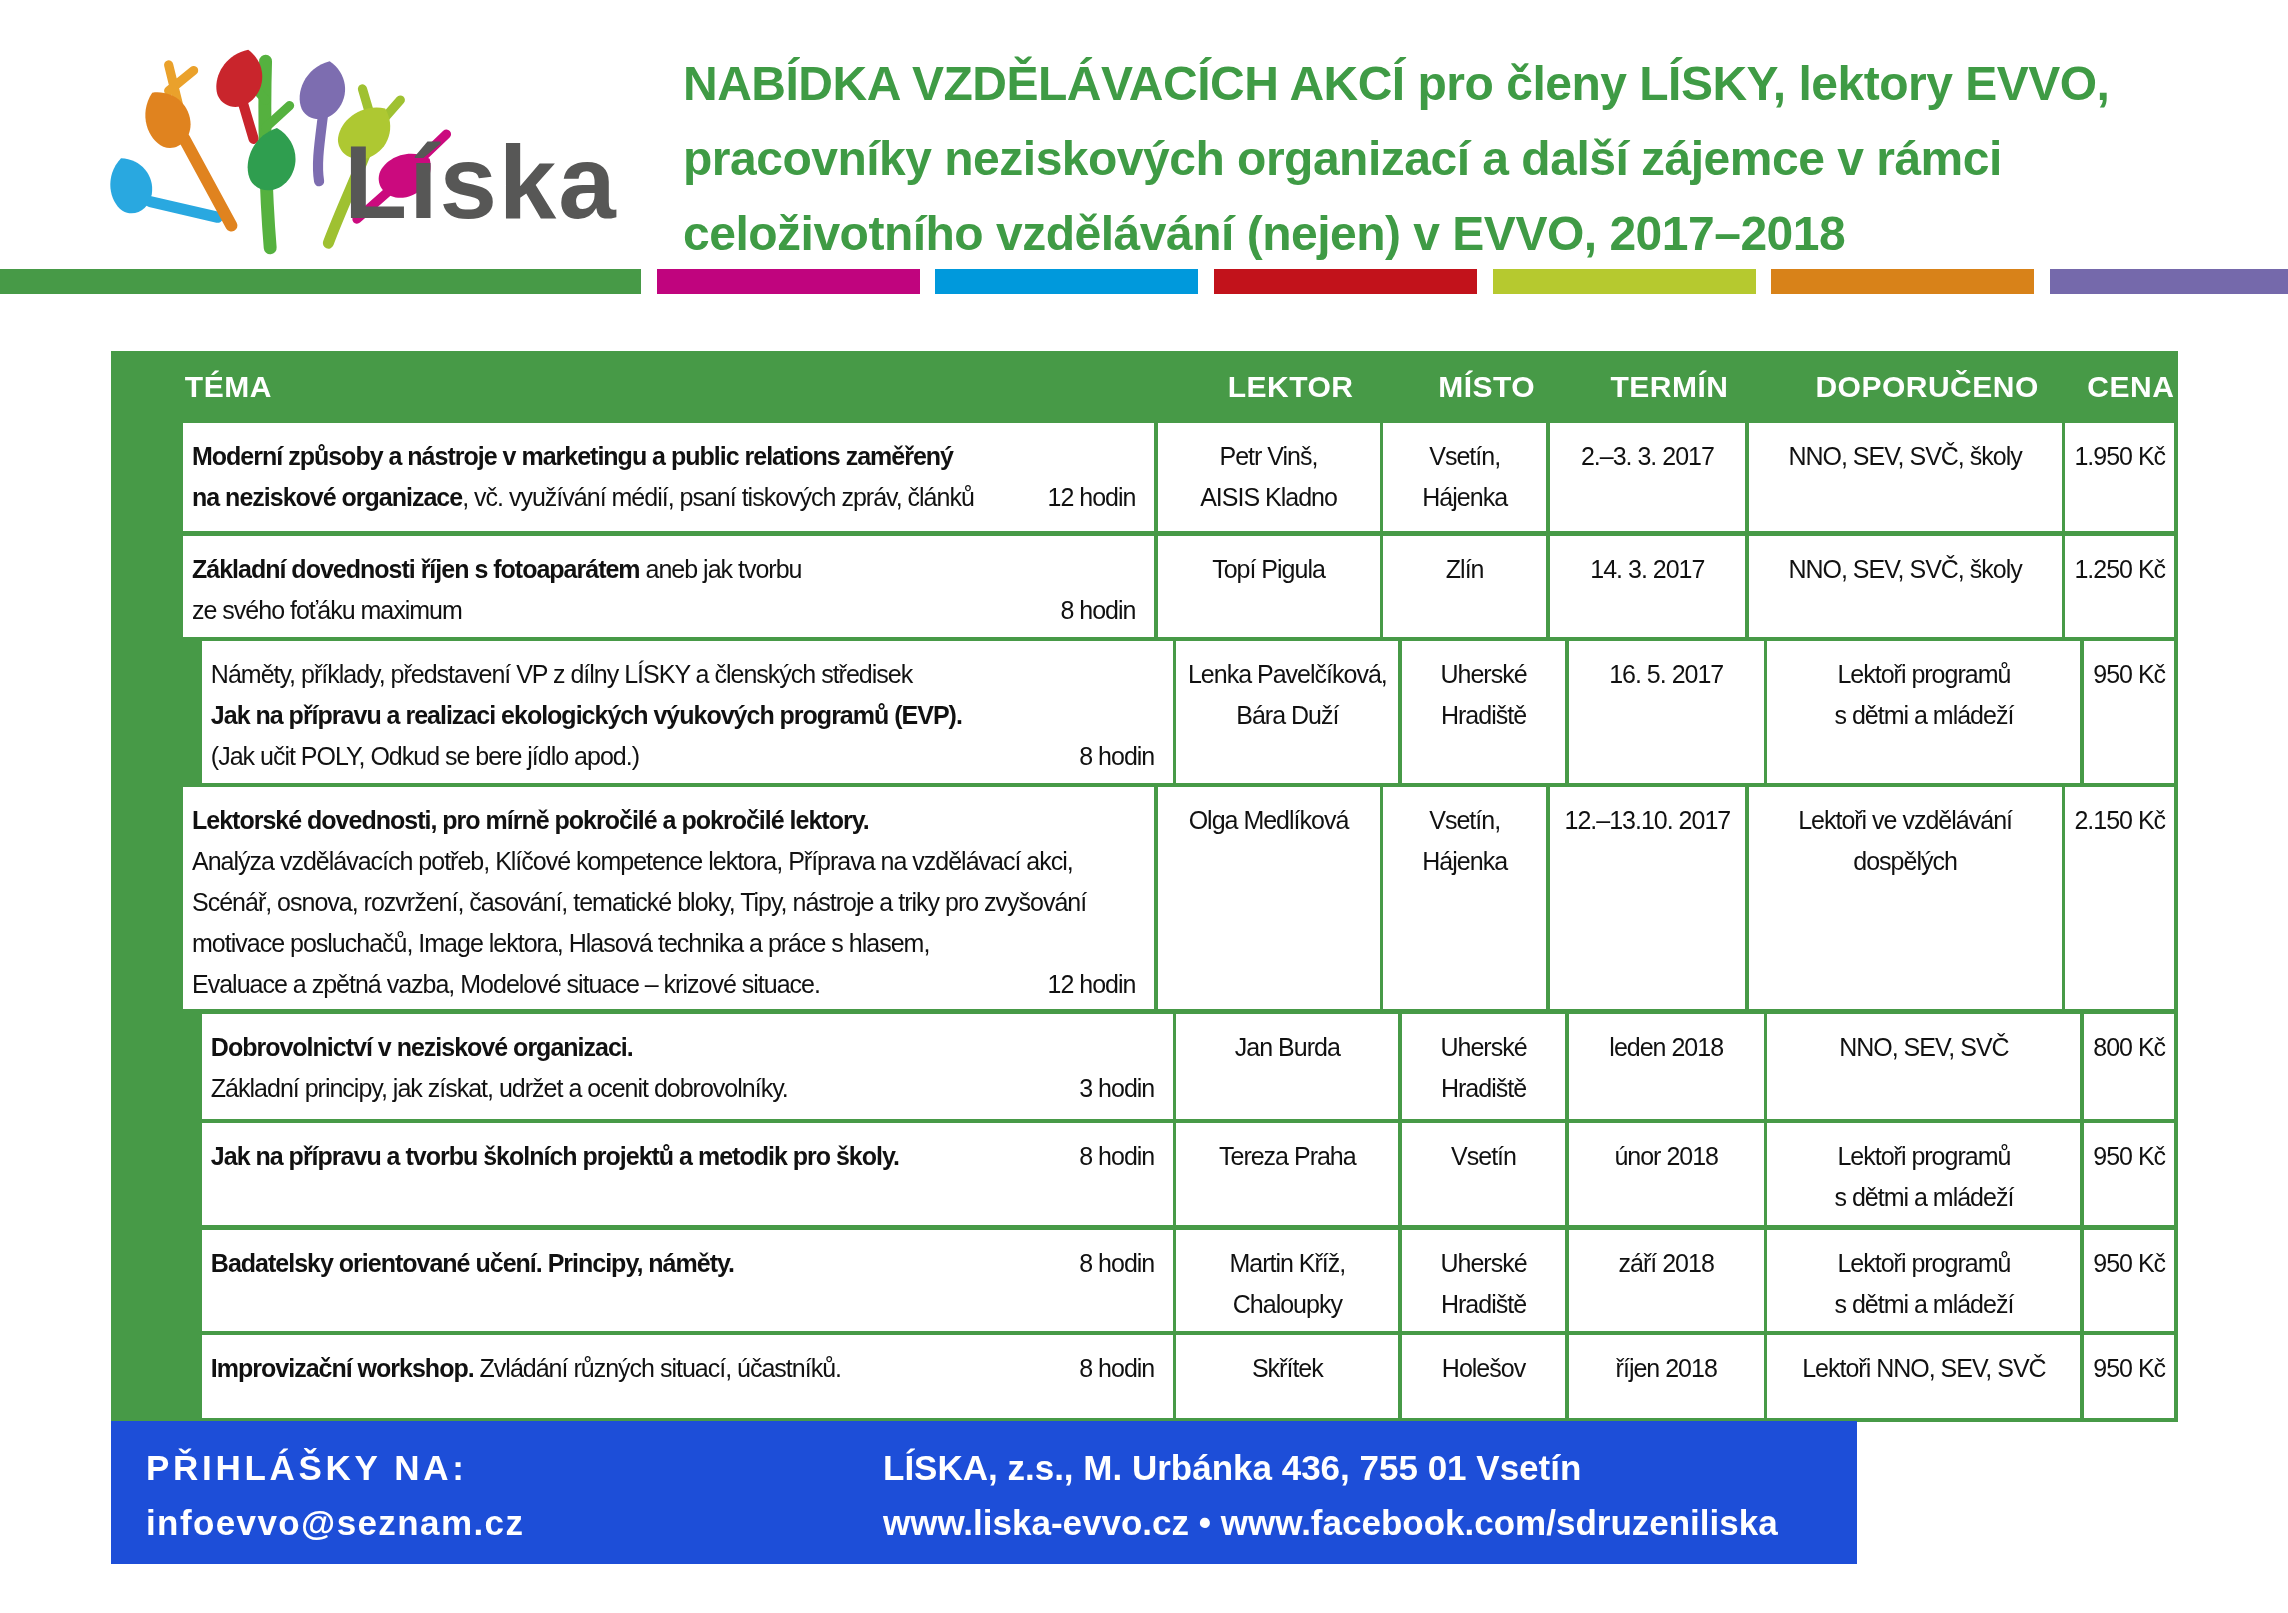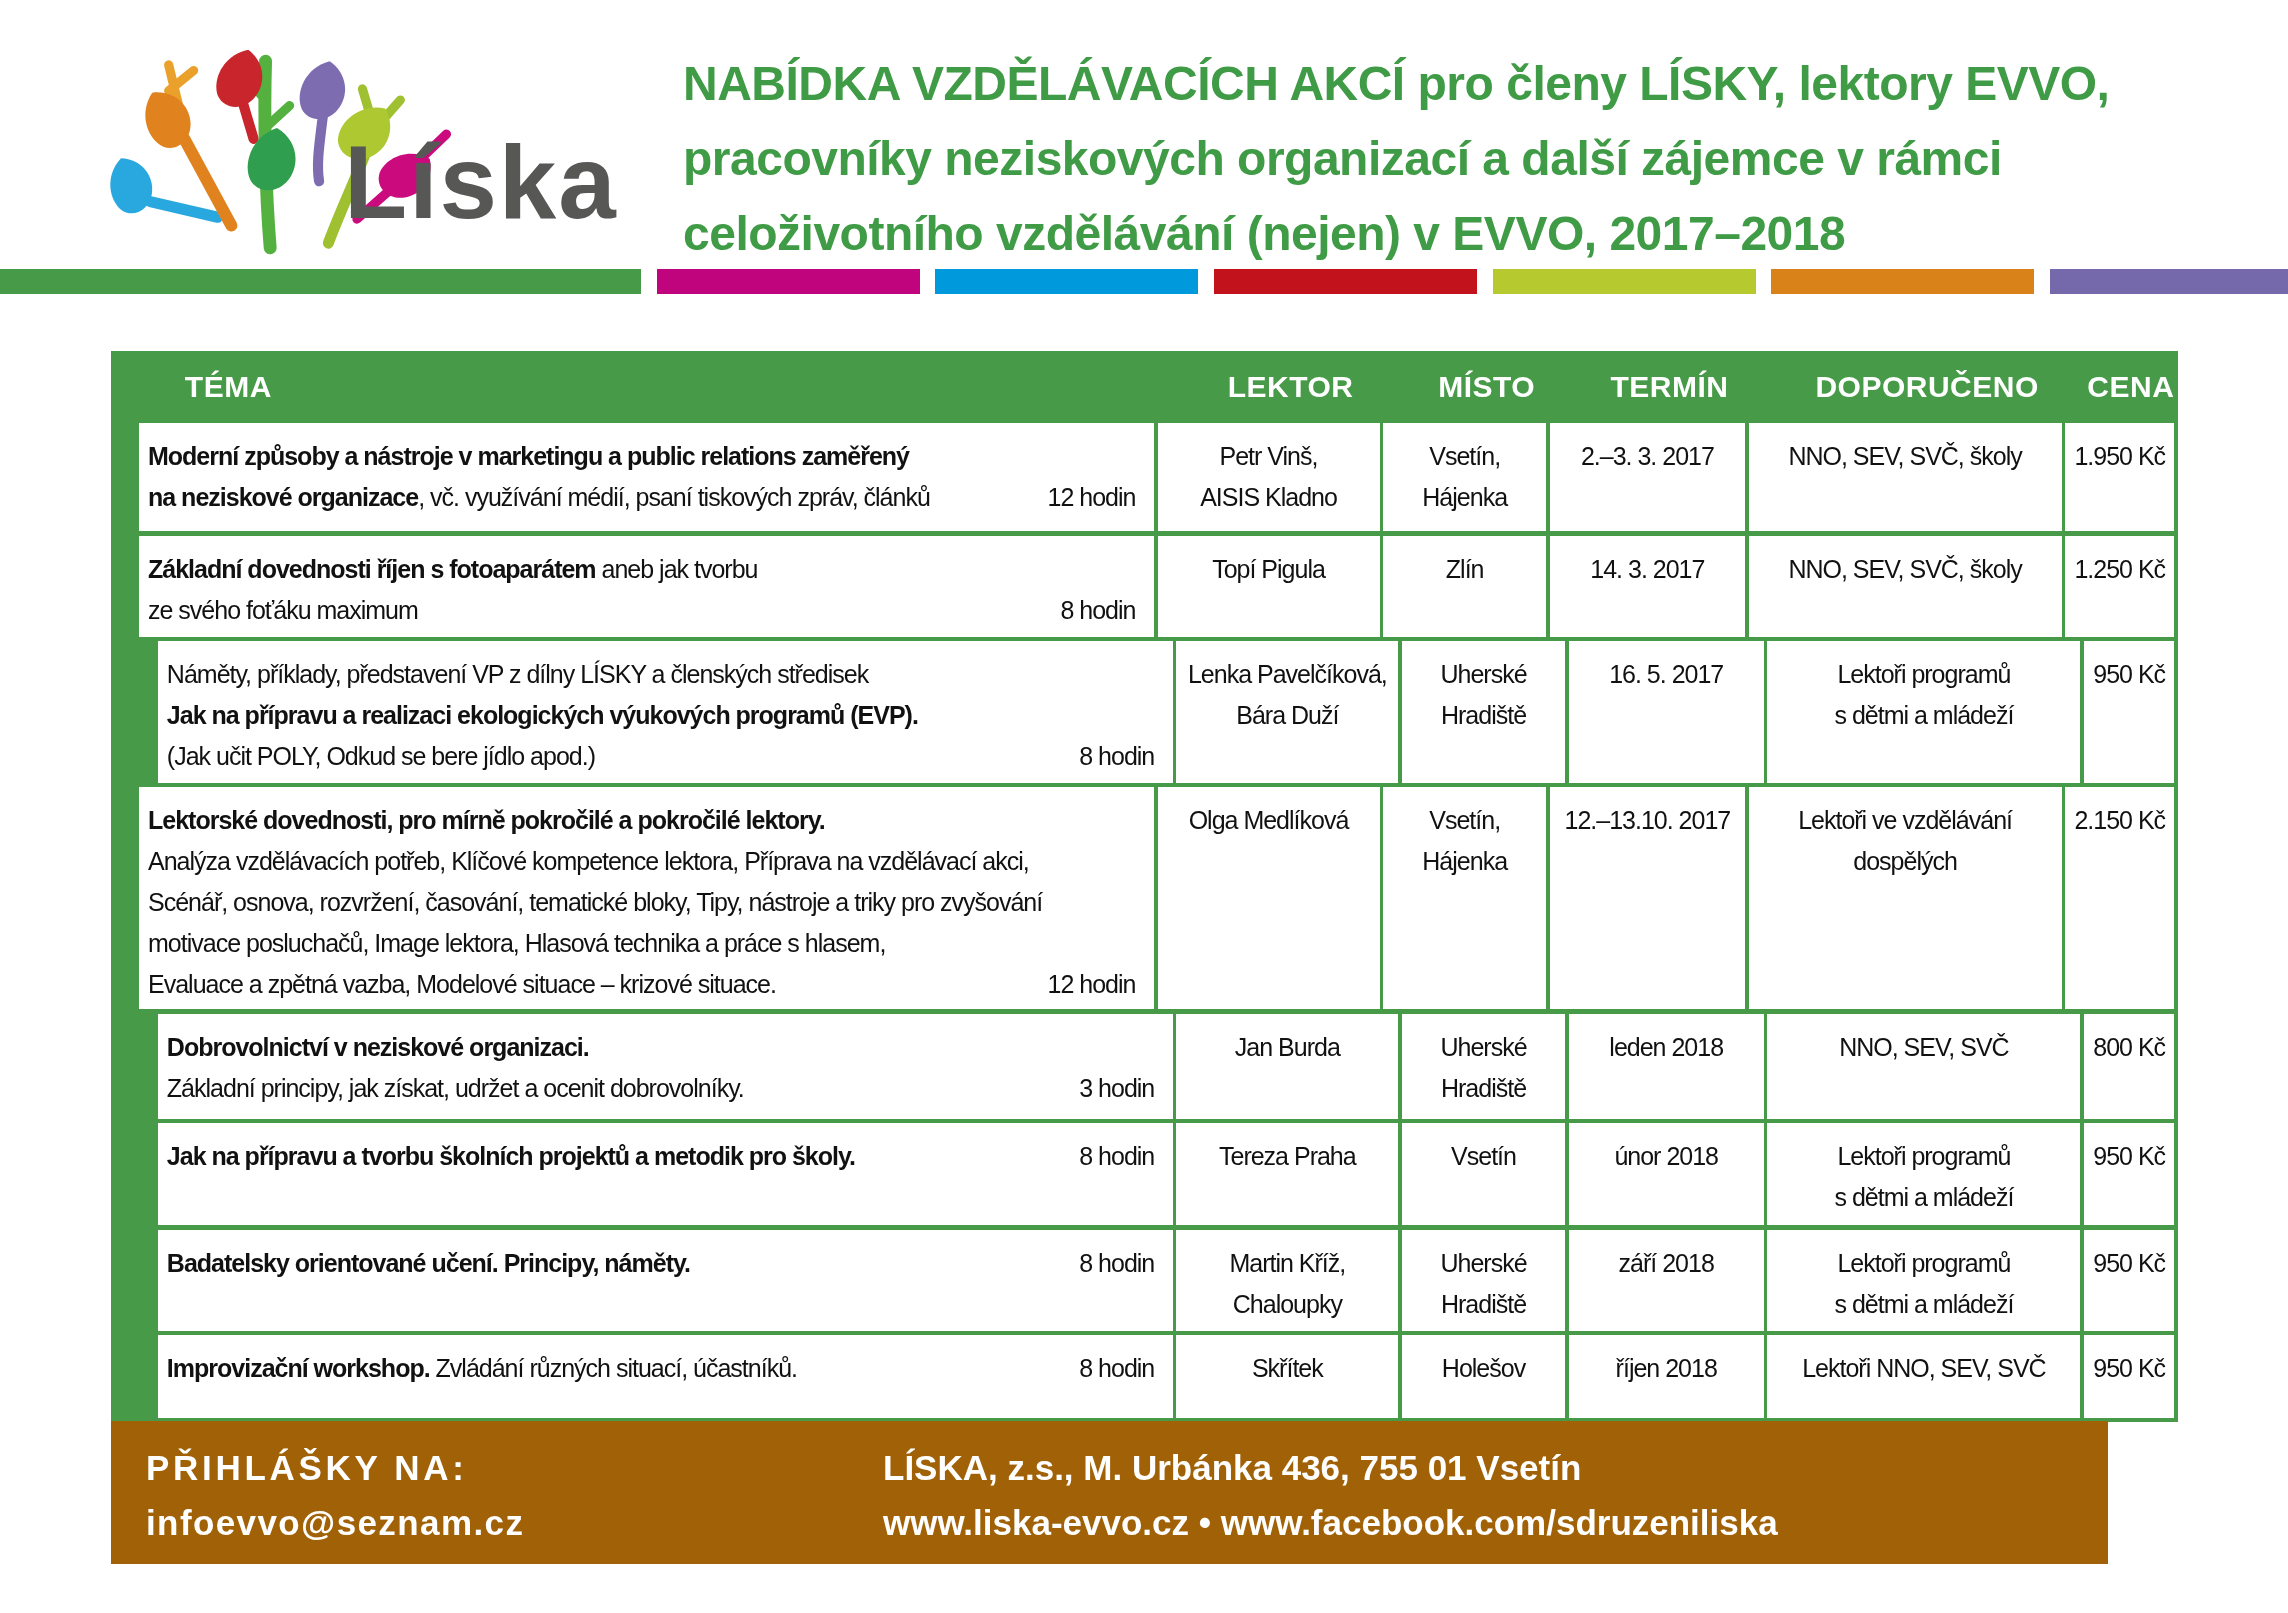--- a/index.html
+++ b/index.html
@@ -24,31 +24,31 @@
     display:flex;flex-direction:column;gap:4.6px;align-items:flex-end;
   }
   .thead,.trow{display:grid;grid-template-columns:1015px 222px 163px 195px 313px 1fr;column-gap:3.7px;}
   .thead{height:65px;align-items:center;color:#ffffff;font-size:30px;font-weight:bold;letter-spacing:0.5px;}
   .thead .h{text-align:center;}
   .thead .h-tema{text-align:left;padding-left:24px;}
   .trow .cell{
     background:#ffffff;box-sizing:border-box;overflow:hidden;
     padding:13px 9.2px 7.4px;font-size:25px;line-height:41px;letter-spacing:-1px;
   }
-  .c-tema{padding-left:24px;padding-right:5.5px;}
+  .c-tema{padding-left:24px;padding-right:5.5px;margin-left:44px;}
   .tline{display:flex;justify-content:space-between;white-space:nowrap;}
   .tline .tt b{font-weight:bold;}
   .hours{flex:none;padding-left:16.6px;padding-right:9.2px;font-weight:normal;}
   .c-center{text-align:center;white-space:nowrap;}
   .c-cena{text-align:right;padding-right:13px;white-space:nowrap;}
   .r-last{flex:1;}
   
   .footer{
-    position:absolute;left:111px;top:1421px;width:1997px;height:143px;
-    background:#a16207;color:#ffffff;display:flex;box-sizing:border-box;padding-top:18.5px;
+    position:absolute;left:111px;top:1421px;width:1746px;height:143px;
+    background:#1d4ed8;color:#ffffff;display:flex;box-sizing:border-box;padding-top:18.5px;
   }
   .f-left{width:772px;box-sizing:border-box;padding-left:35px;}
   .f-line{font-size:35px;font-weight:bold;line-height:55px;white-space:nowrap;}
   .ls-wide{letter-spacing:3.7px;}
   .ls-mid{letter-spacing:1.4px;}
 </style>
 </head>
 <body>
 
 <div class="logo">

